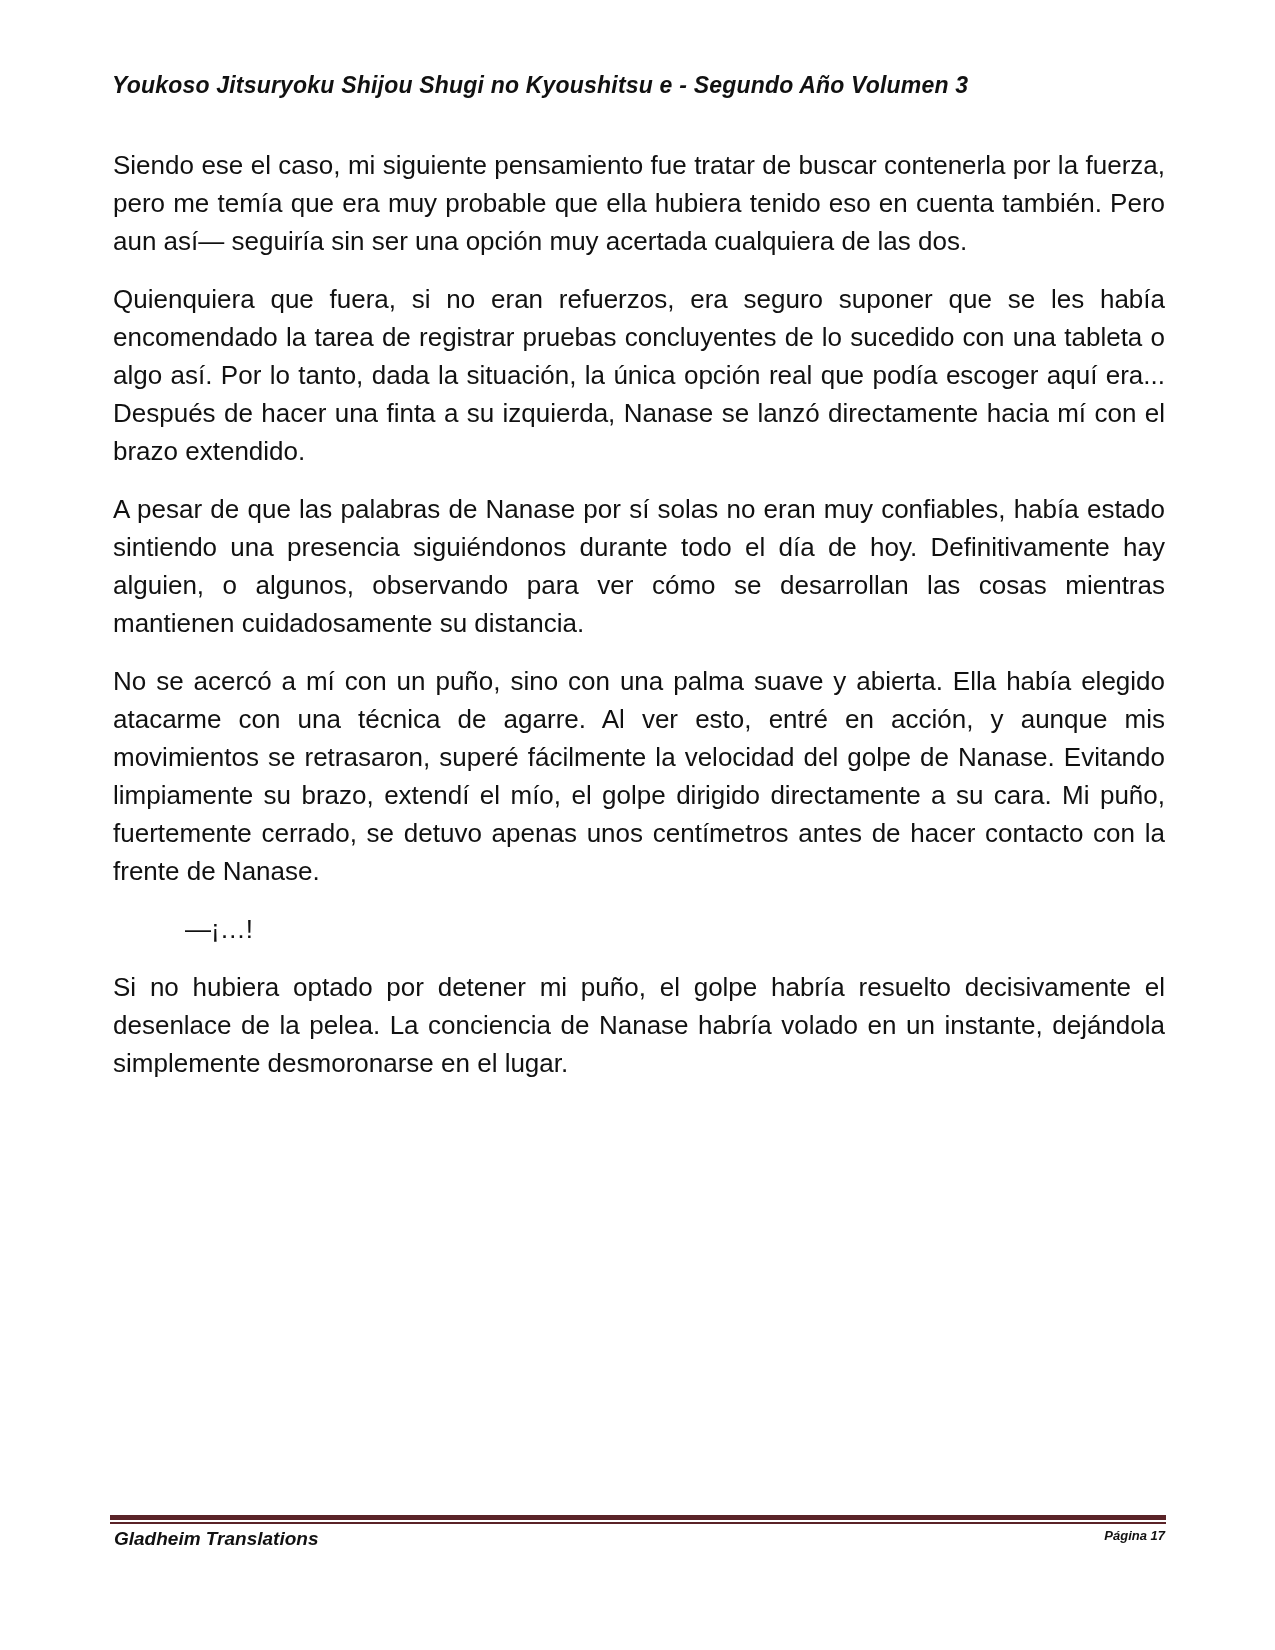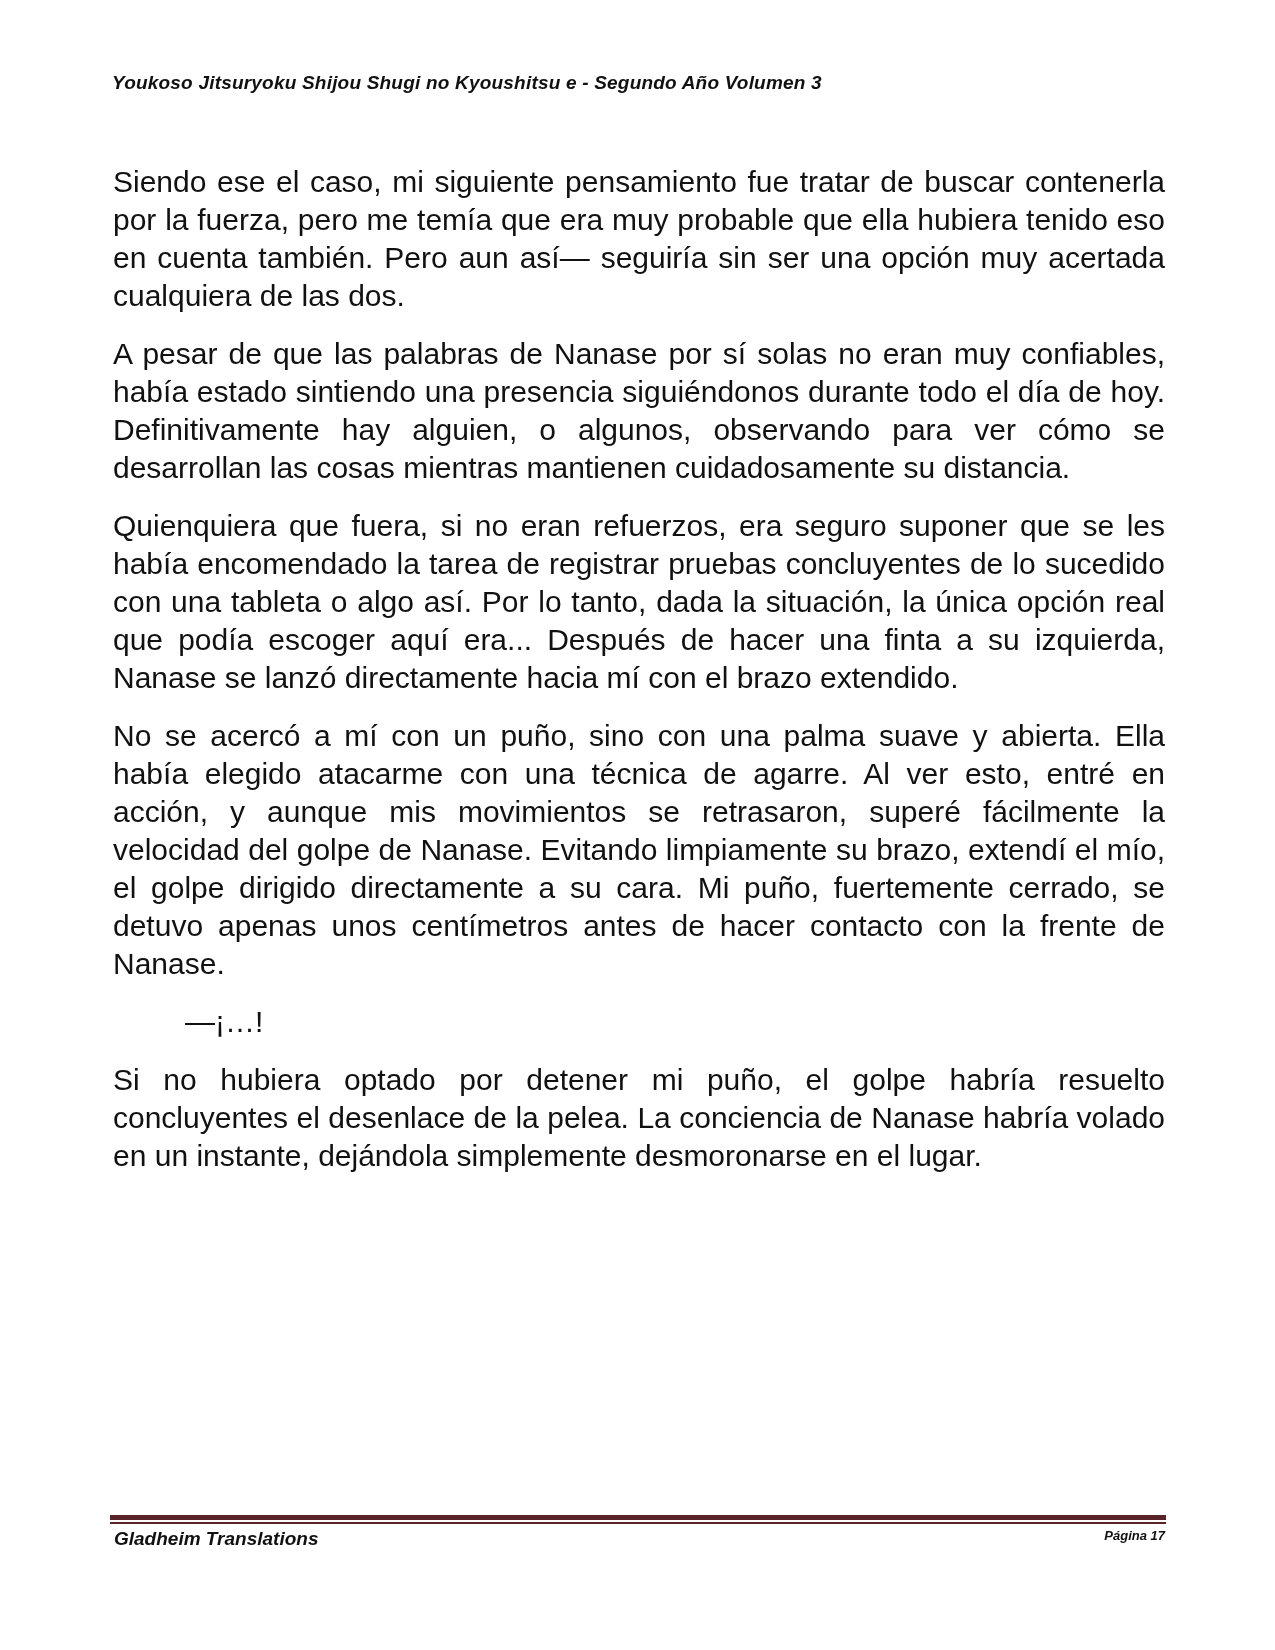--- a/index.html
+++ b/index.html
@@ -1,36 +1,36 @@
 <!DOCTYPE html>
 <html><head>
 <meta charset="utf-8">
 <style>
   html, body { margin:0; padding:0; background:#ffffff; }
   body { width:1275px; height:1650px; position:relative; overflow:hidden; font-family:"Liberation Sans", sans-serif; color:#111; }
-  .header { position:absolute; left:112px; top:72px; font-size:19px; font-weight:bold; font-style:italic; letter-spacing:0.2px; }
-  .content { position:absolute; left:113px; top:163px; width:1052px; font-size:30px; line-height:38px; }
+  .header { position:absolute; left:112px; top:72px; font-size:23px; font-weight:bold; font-style:italic; letter-spacing:0.2px; }
+  .content { position:absolute; left:113px; top:146px; width:1052px; font-size:26px; line-height:38px; }
   .content p { margin:0 0 20px 0; text-align:justify; }
   .content p.dialog { text-indent:72px; }
   .rule { position:absolute; left:110px; width:1056px; }
   .rule.thick { top:1515px; height:5px; background:#5a2328; }
   .rule.thin { top:1522px; height:2px; background:#5a2328; }
   .footer-left { position:absolute; left:114px; top:1528px; font-size:19px; font-weight:bold; font-style:italic;text-align:center; }
   .footer-right { position:absolute; right:110px; top:1528px; font-size:13px; font-weight:bold; font-style:italic; }
 </style>
 </head>
 <body>
 
 <div class="header">Youkoso Jitsuryoku Shijou Shugi no Kyoushitsu e - Segundo Año Volumen 3</div>
 
 <div class="content">
   <p>Siendo ese el caso, mi siguiente pensamiento fue tratar de buscar contenerla por la fuerza, pero me temía que era muy probable que ella hubiera tenido eso en cuenta también. Pero aun así— seguiría sin ser una opción muy acertada cualquiera de las dos.</p>
+  <p>Quienquiera que fuera, si no eran refuerzos, era seguro suponer que se les había encomendado la tarea de registrar pruebas concluyentes de lo sucedido con una tableta o algo así. Por lo tanto, dada la situación, la única opción real que podía escoger aquí era... Después de hacer una finta a su izquierda, Nanase se lanzó directamente hacia mí con el brazo extendido.</p>
   <p>A pesar de que las palabras de Nanase por sí solas no eran muy confiables, había estado sintiendo una presencia siguiéndonos durante todo el día de hoy. Definitivamente hay alguien, o algunos, observando para ver cómo se desarrollan las cosas mientras mantienen cuidadosamente su distancia.</p>
-  <p>Quienquiera que fuera, si no eran refuerzos, era seguro suponer que se les había encomendado la tarea de registrar pruebas concluyentes de lo sucedido con una tableta o algo así. Por lo tanto, dada la situación, la única opción real que podía escoger aquí era... Después de hacer una finta a su izquierda, Nanase se lanzó directamente hacia mí con el brazo extendido.</p>
   <p>No se acercó a mí con un puño, sino con una palma suave y abierta. Ella había elegido atacarme con una técnica de agarre. Al ver esto, entré en acción, y aunque mis movimientos se retrasaron, superé fácilmente la velocidad del golpe de Nanase. Evitando limpiamente su brazo, extendí el mío, el golpe dirigido directamente a su cara. Mi puño, fuertemente cerrado, se detuvo apenas unos centímetros antes de hacer contacto con la frente de Nanase.</p>
   <p class="dialog">—¡…!</p>
-  <p>Si no hubiera optado por detener mi puño, el golpe habría resuelto concluyentes el desenlace de la pelea. La conciencia de Nanase habría volado en un instante, dejándola simplemente desmoronarse en el lugar.</p>
+  <p>Si no hubiera optado por detener mi puño, el golpe habría resuelto decisivamente el desenlace de la pelea. La conciencia de Nanase habría volado en un instante, dejándola simplemente desmoronarse en el lugar.</p>
 </div>
 
 <div class="rule thick"></div>
 <div class="rule thin"></div>
 <div class="footer-left">Gladheim Translations</div>
 <div class="footer-right">Página 17</div>
 
 </body></html>

